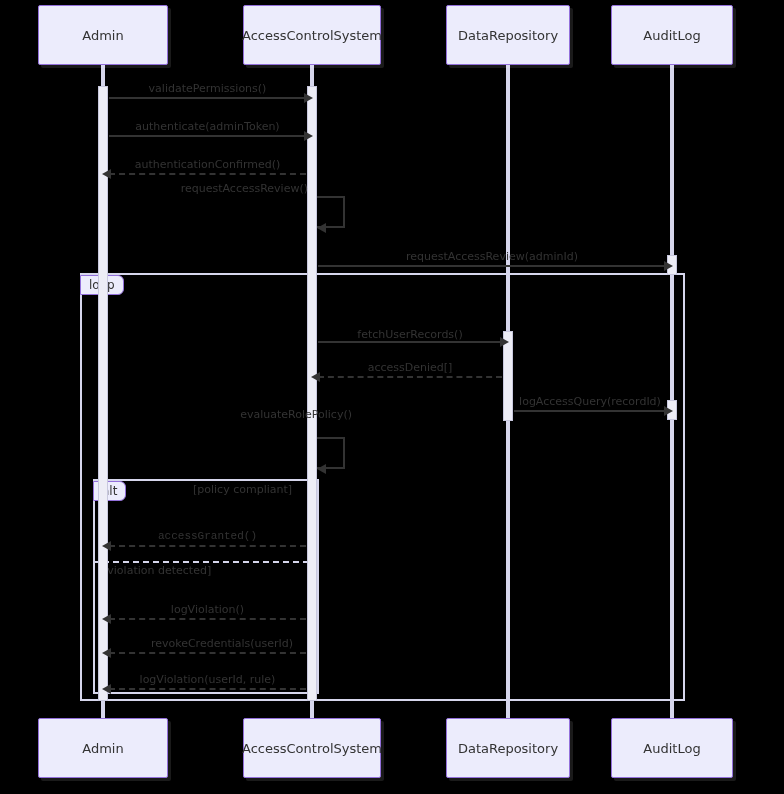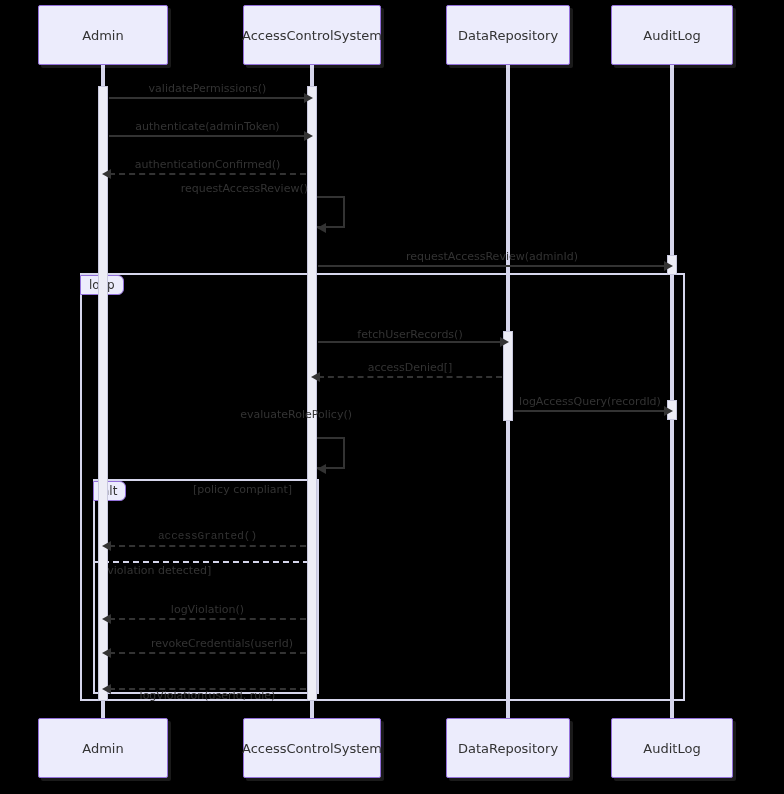--- a/index.html
+++ b/index.html
@@ -150,21 +150,21 @@
     <div class="arrowhead left" style="left: 102px; top: 541px;"></div>
     <div class="msg-label" style="left: 207.5px; top: 530px; font-family: Liberation Mono, monospace;">accessGranted()</div>
     <div class="msg-line dashed" style="left: 109px; top: 618px; width: 197px;"></div>
     <div class="arrowhead left" style="left: 102px; top: 614px;"></div>
     <div class="msg-label" style="left: 207.5px; top: 603px;">logViolation()</div>
     <div class="msg-line dashed" style="left: 109px; top: 652px; width: 197px;"></div>
     <div class="arrowhead left" style="left: 102px; top: 648px;"></div>
     <div class="msg-label" style="left: 195px; top: 637px; margin-left: 27px;">revokeCredentials(userId)</div>
     <div class="msg-line dashed" style="left: 109px; top: 688px; width: 197px;"></div>
     <div class="arrowhead left" style="left: 102px; top: 684px;"></div>
-    <div class="msg-label" style="left: 207.5px; top: 673px; margin-top: 16px;">logViolation(userId, rule)</div>
+    <div class="msg-label" style="left: 207.5px; top: 673px;">logViolation(userId, rule)</div>
     <div class="participant" style="left: 38px; top: 5px; width: 130px; height: 60px;">
       <span>Admin</span>
     </div>
     <div class="participant" style="left: 38px; top: 718px; width: 130px; height: 60px;">
       <span>Admin</span>
     </div>
     <div class="participant" style="left: 243px; top: 5px; width: 138px; height: 60px;">
       <span>AccessControlSystem</span>
     </div>
     <div class="participant" style="left: 243px; top: 718px; width: 138px; height: 60px;">

